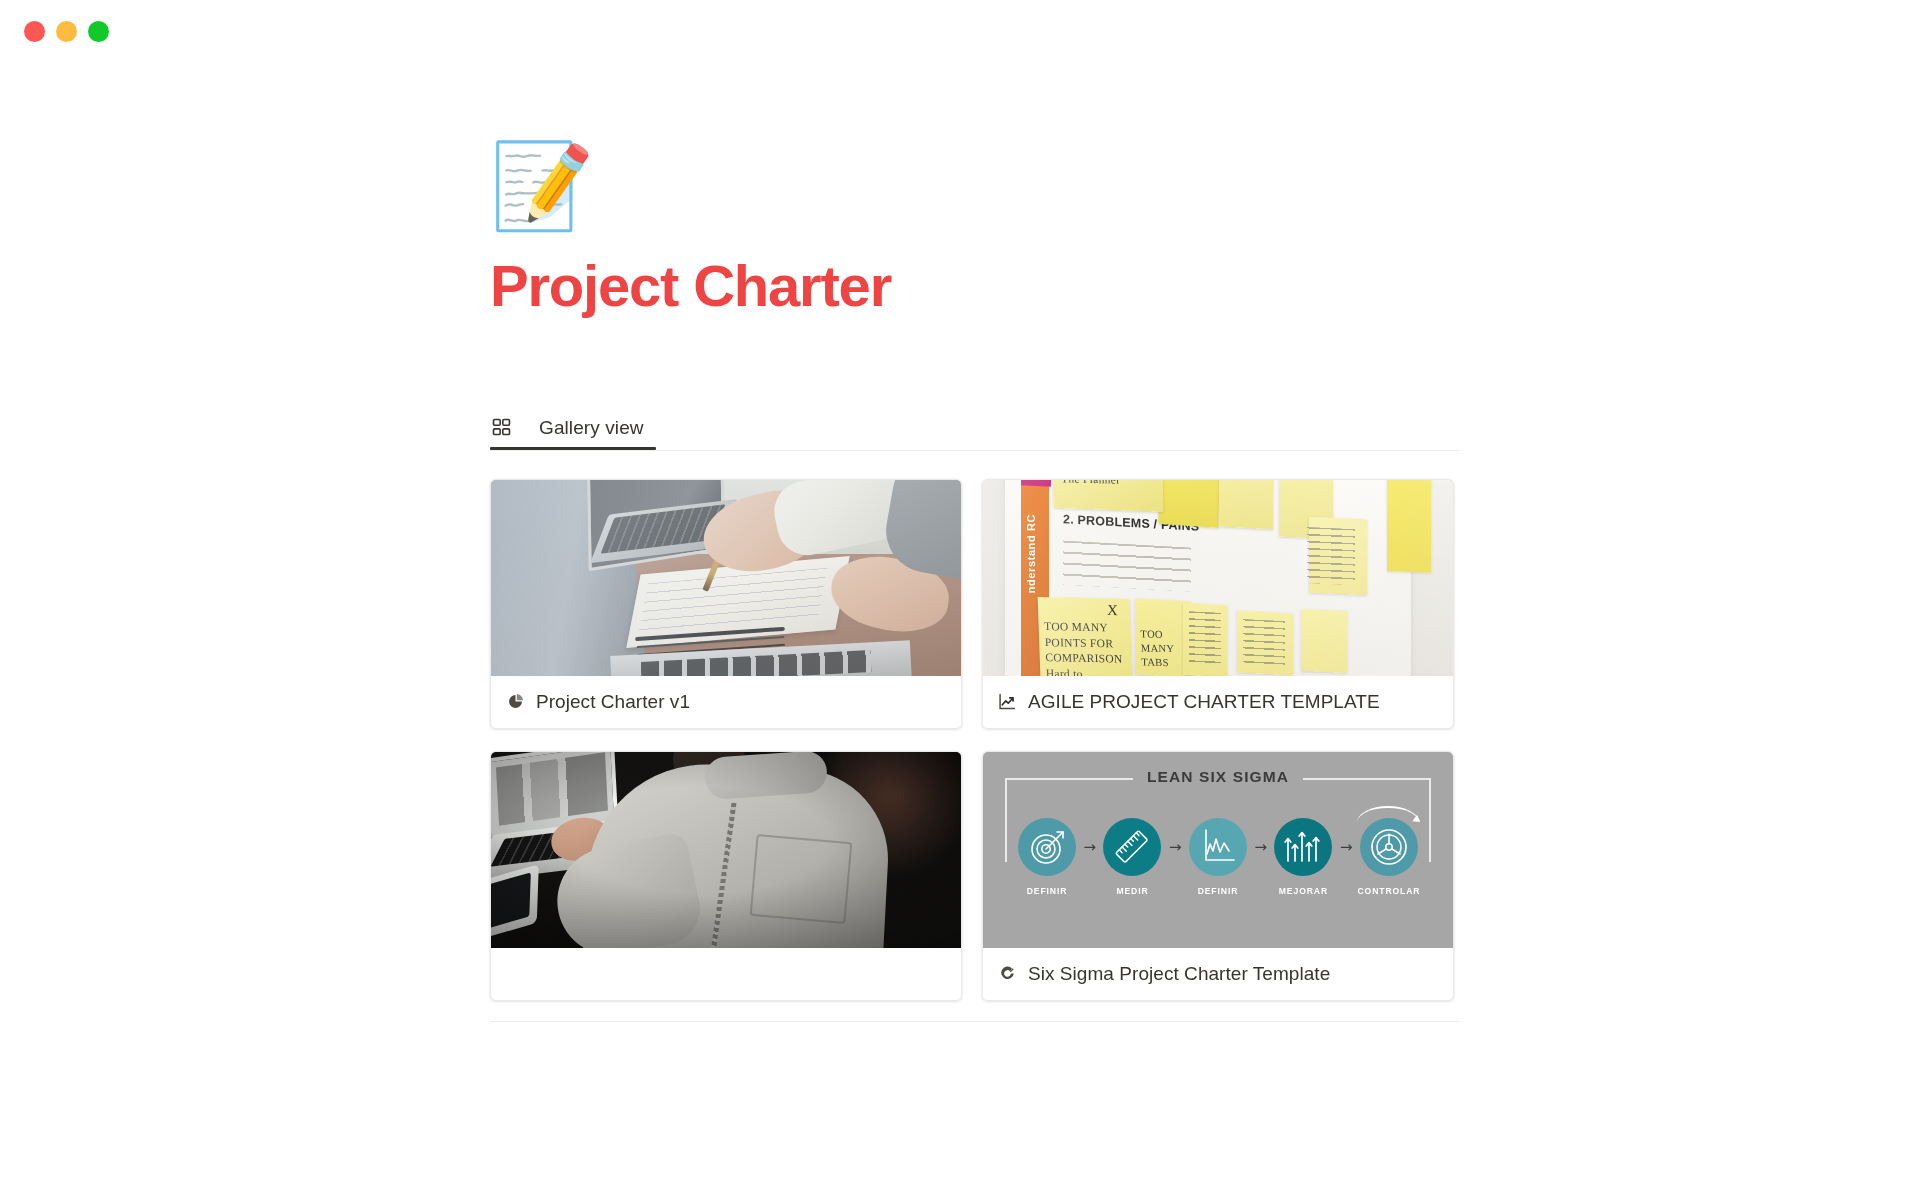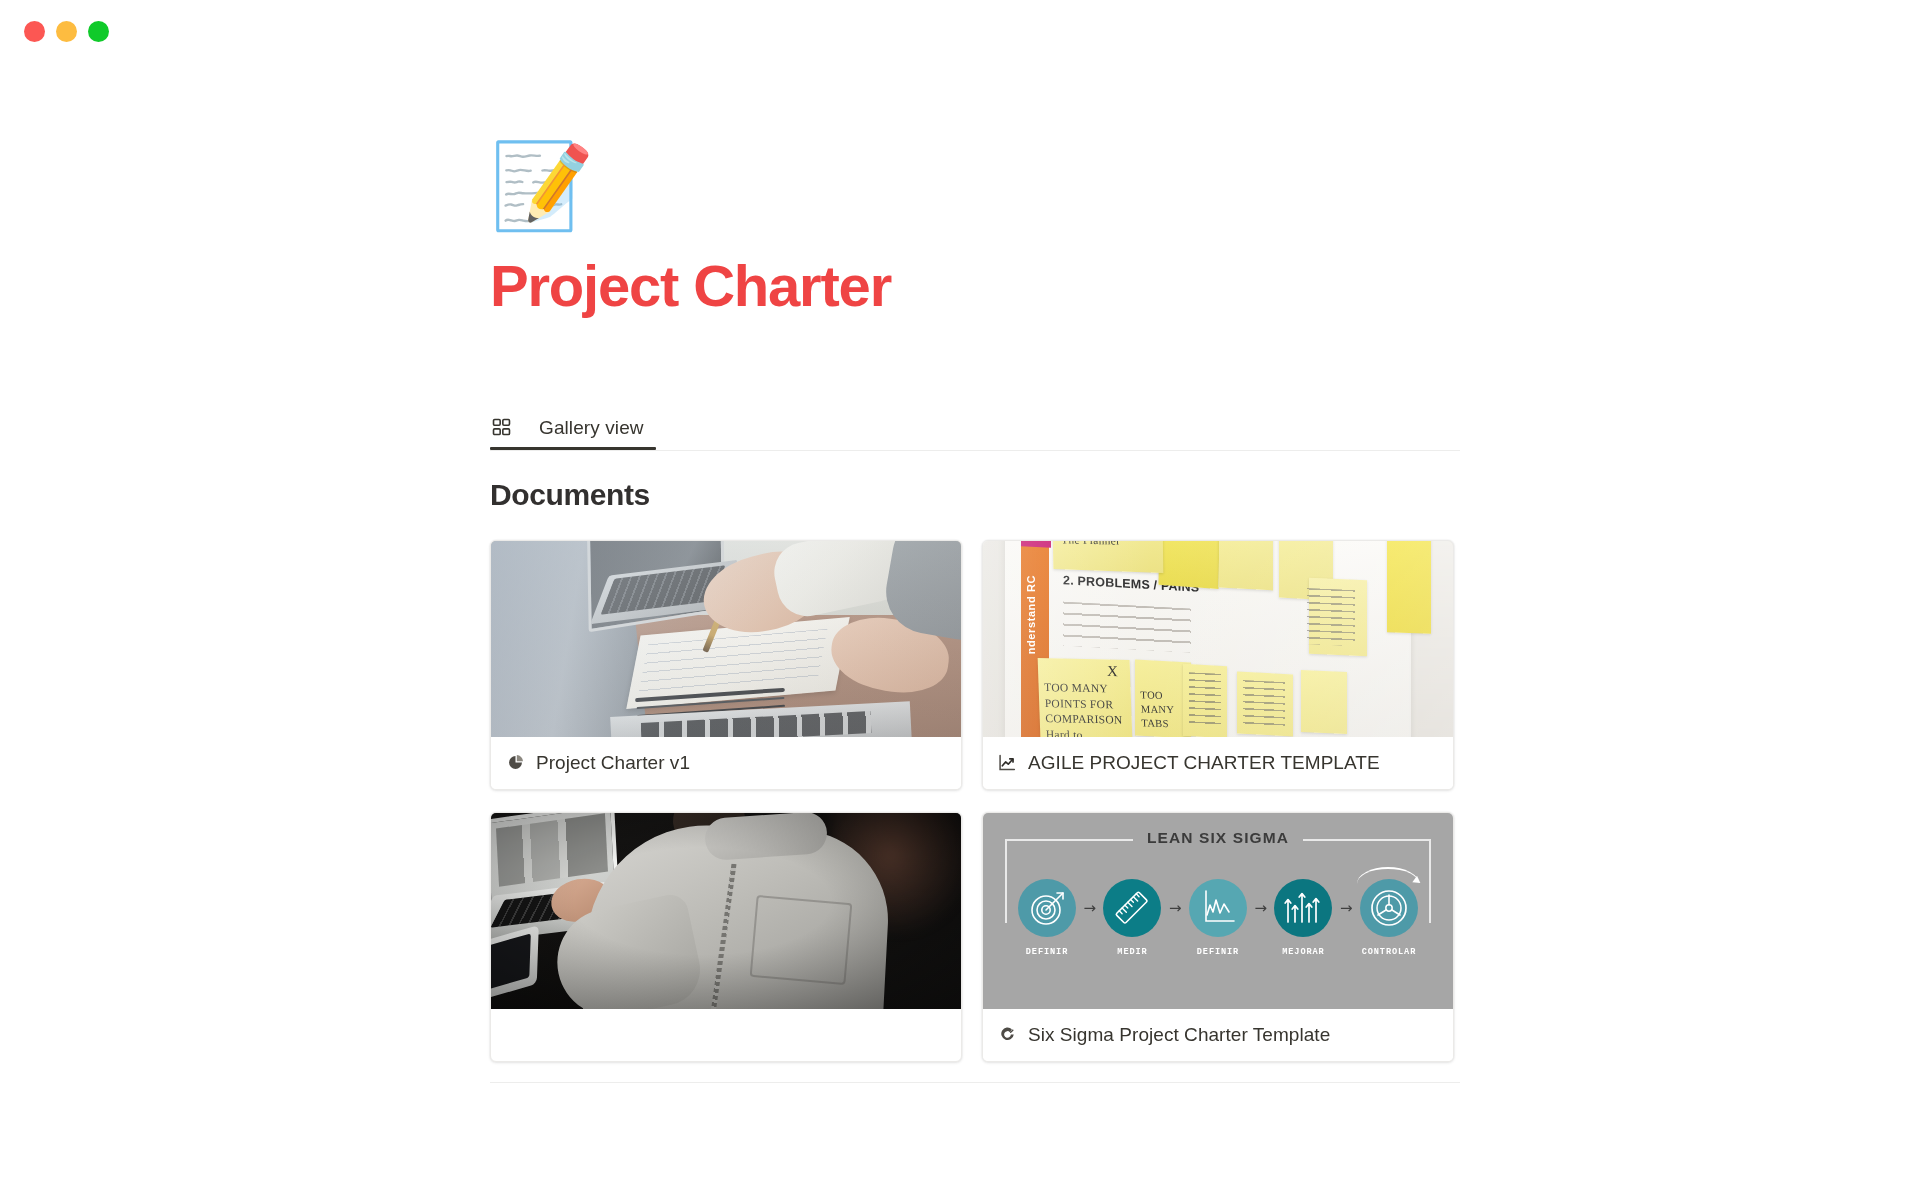--- a/index.html
+++ b/index.html
@@ -479,21 +479,20 @@
     display: flex; align-items: center; justify-content: center;
     position: relative;
   }
   .lss-label {
     margin-top: 10px;
     color: #ffffff;
     font-size: 8.6px;
     font-weight: bold;
     letter-spacing: .9px;
     white-space: nowrap;
-    font-family: Liberation Mono, monospace;
   }
   .lss-arrow {
     margin-top: 22px;
     color: #3f3f3f;
     font-size: 15px;
     line-height: 1;
     font-family: "DejaVu Sans", sans-serif;
   }
   .lss-loop {
     position: absolute; right: 34px; top: 54px;
@@ -535,21 +534,20 @@
             <rect x="1.6" y="1.6" width="7" height="6" rx="1.2" stroke="#37352f" stroke-width="1.7"></rect>
             <rect x="11.4" y="1.6" width="7" height="6" rx="1.2" stroke="#37352f" stroke-width="1.7"></rect>
             <rect x="1.6" y="11.4" width="7" height="6" rx="1.2" stroke="#37352f" stroke-width="1.7"></rect>
             <rect x="11.4" y="11.4" width="7" height="6" rx="1.2" stroke="#37352f" stroke-width="1.7"></rect>
           </svg>
         </span>
         <span class="tab-label">Gallery view</span>
       </div>
     </div>
 
-    <h2 class="section-heading">Documents</h2>
 
     <div class="gallery">
 
       <div class="card">
         <div class="card-thumb t-desk">
           <div class="wall"></div>
           <div class="desk-wood"></div>
           <div class="lap-left"></div>
           <div class="lap-mid-screen"></div>
           <div class="lap-mid-base"></div>

